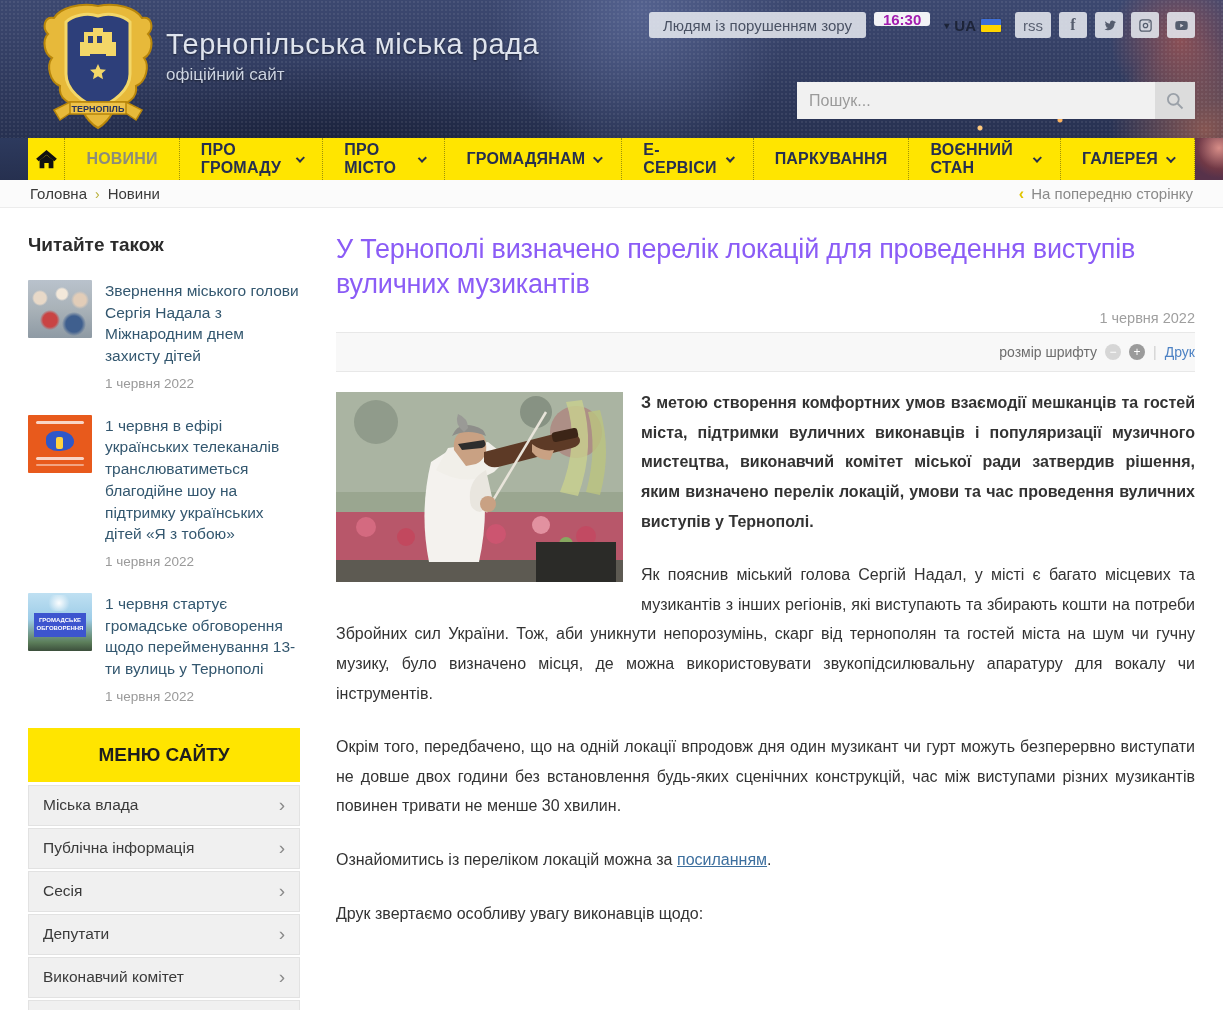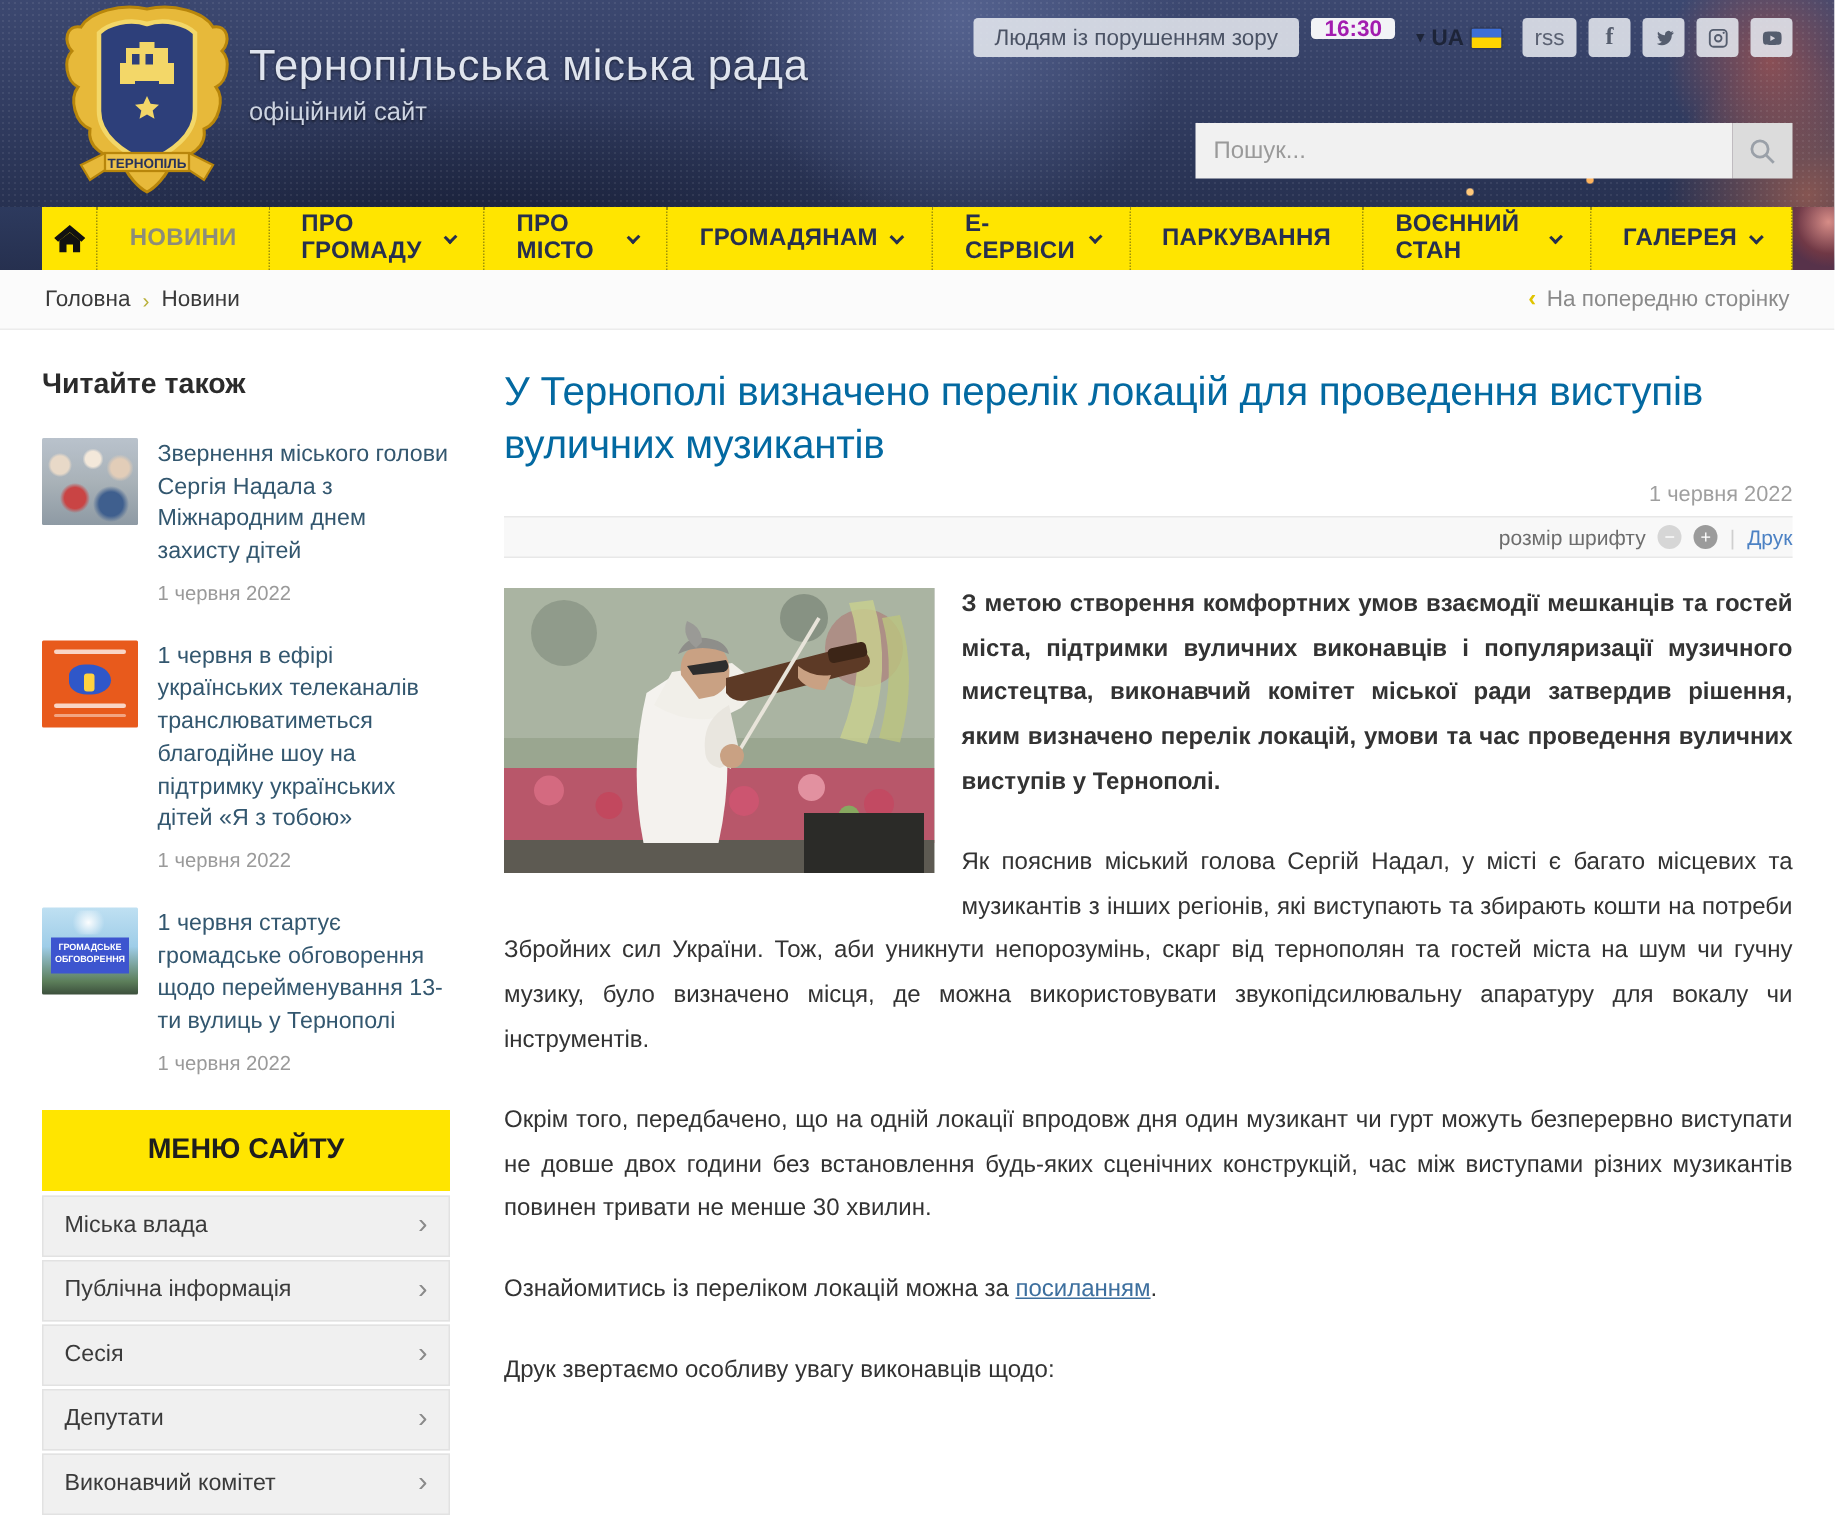--- a/index.html
+++ b/index.html
@@ -58,21 +58,21 @@
   .nav-home { width:50px; display:flex; align-items:center; justify-content:center;
     border-right:1px dotted rgba(40,45,20,.45); cursor:pointer; }
   .nav-item { display:flex; align-items:center; gap:8px; padding:0 21px; font-size:16px;
     font-weight:bold; color:#262f4e; cursor:pointer; border-right:1px dotted rgba(40,45,20,.45);
     letter-spacing:.2px; }
   .nav-item.active { color:#8d8d79; }
   .chev { width:7px; height:7px; border-right:2px solid #262f4e; border-bottom:2px solid #262f4e;
     transform:rotate(45deg) translateY(-2px); display:inline-block; }
 
   
-  .breadcrumb-row { height:40px; padding:0 30px; display:flex; align-items:center;
+  .breadcrumb-row { height:28px; padding:0 30px; display:flex; align-items:center;
     justify-content:space-between; background:#fbfbfb; border-bottom:1px solid #ececec; }
   .breadcrumb { display:flex; align-items:center; gap:8px; font-size:15px; color:#3a3a3a; }
   .breadcrumb .sep { color:#b9b03a; font-size:14px; }
   .back-link { display:flex; align-items:center; gap:7px; font-size:15px; color:#8a8a8a; cursor:pointer; }
   .back-link .lt { color:#e0c400; font-weight:bold; font-size:16px; }
 
   
   .content { display:flex; padding:24px 28px 0 28px; gap:36px; background:#fff; }
   .sidebar { width:272px; flex:none; }
   .main-col { flex:1; min-width:0; }
@@ -106,24 +106,24 @@
 
   .menu-title-block { margin-top:14px; background:#ffe500; height:54px; display:flex;
     align-items:center; justify-content:center; font-size:19px; font-weight:bold; color:#1e1e1e; }
   .menu-list { margin-top:3px; }
   .menu-item { background:#f0f0f0; border:1px solid #e2e2e2; margin-bottom:2px; height:41px;
     display:flex; align-items:center; justify-content:space-between; padding:0 14px;
     font-size:15.5px; color:#3a3a3a; cursor:pointer; }
   .menu-item .arr { color:#8a8a8a; font-size:19px; }
 
   
-  .article-title { font-size:27px; font-weight:500; color:#0369a1; line-height:1.3; letter-spacing:-.2px; }
+  .article-title { font-size:27px; font-weight:500; color:#8b5cf6; line-height:1.3; letter-spacing:-.2px; }
   .article-date { text-align:right; color:#9f9f9f; font-size:14.5px; margin-top:8px; }
   .meta-row { margin-top:6px; background:#f8f8f8; border-top:1px solid #e8e8e8; border-bottom:1px solid #e8e8e8;
-    height:28px; display:flex; align-items:center; justify-content:flex-end; gap:8px; font-size:14px; color:#6d6d6d; }
+    height:40px; display:flex; align-items:center; justify-content:flex-end; gap:8px; font-size:14px; color:#6d6d6d; }
   .fs-btn { width:16px; height:16px; border-radius:50%; color:#fff; font-size:12px; line-height:16px;
     text-align:center; cursor:pointer; }
   .fs-minus { background:#d6d6d6; } .fs-plus { background:#9b9b9b; }
   .meta-divider { color:#cfcfcf; }
   .print-link { color:#4d82c4; cursor:pointer; }
 
   .article-body { margin-top:16px; font-size:16px; line-height:1.85; color:#333; text-align:justify; }
   .article-figure { float:left; width:287px; height:190px; margin:4px 18px 10px 0; background:#ccc; }
   .article-body p { margin-bottom:24px; }
   .p-bold { font-weight:bold; }

